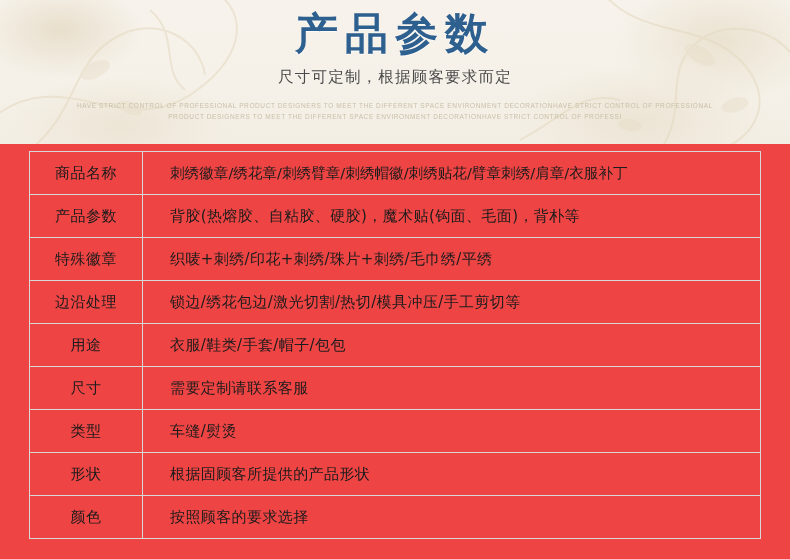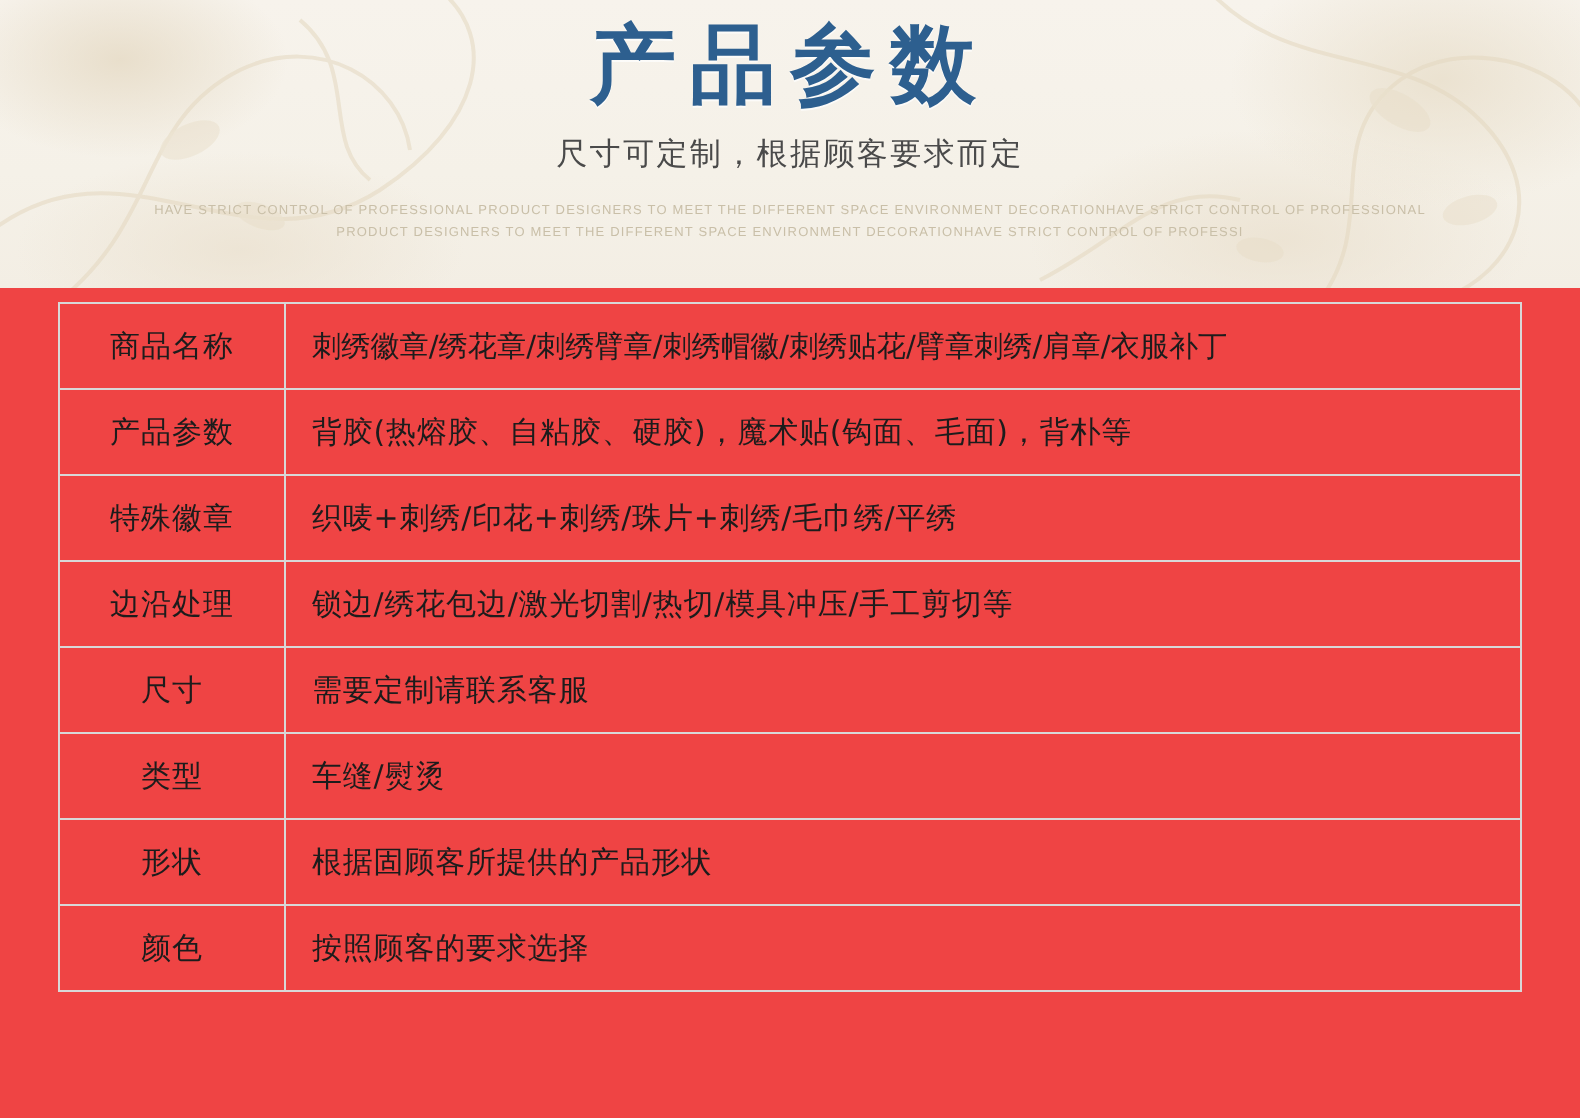--- a/index.html
+++ b/index.html
@@ -87,21 +87,21 @@
     font-family: "DejaVu Sans", "Liberation Sans", sans-serif;
     font-size: 15px;
     color: #1c1c1c;
   }
   td.key {
     width: 110px;
     text-align: center;
     letter-spacing: 0.5px;
   }
   td.val {
-    padding-left: 13px;
+    padding-left: 27px;
     letter-spacing: 0.4px;
   }
   td.val.tight {
     letter-spacing: 0;
     font-size: 14.6px;
   }
 </style>
 </head>
 <body>
 
@@ -149,20 +149,24 @@
         </tr>
         <tr>
           <td class="key">特殊徽章</td>
           <td class="val">织唛+刺绣/印花+刺绣/珠片+刺绣/毛巾绣/平绣</td>
         </tr>
         <tr>
           <td class="key">边沿处理</td>
           <td class="val">锁边/绣花包边/激光切割/热切/模具冲压/手工剪切等</td>
         </tr>
         <tr>
+          <td class="key">用途</td>
+          <td class="val">衣服/鞋类/手套/帽子/包包</td>
+        </tr>
+        <tr>
           <td class="key">尺寸</td>
           <td class="val">需要定制请联系客服</td>
         </tr>
         <tr>
           <td class="key">类型</td>
           <td class="val">车缝/熨烫</td>
         </tr>
         <tr>
           <td class="key">形状</td>
           <td class="val">根据固顾客所提供的产品形状</td>

